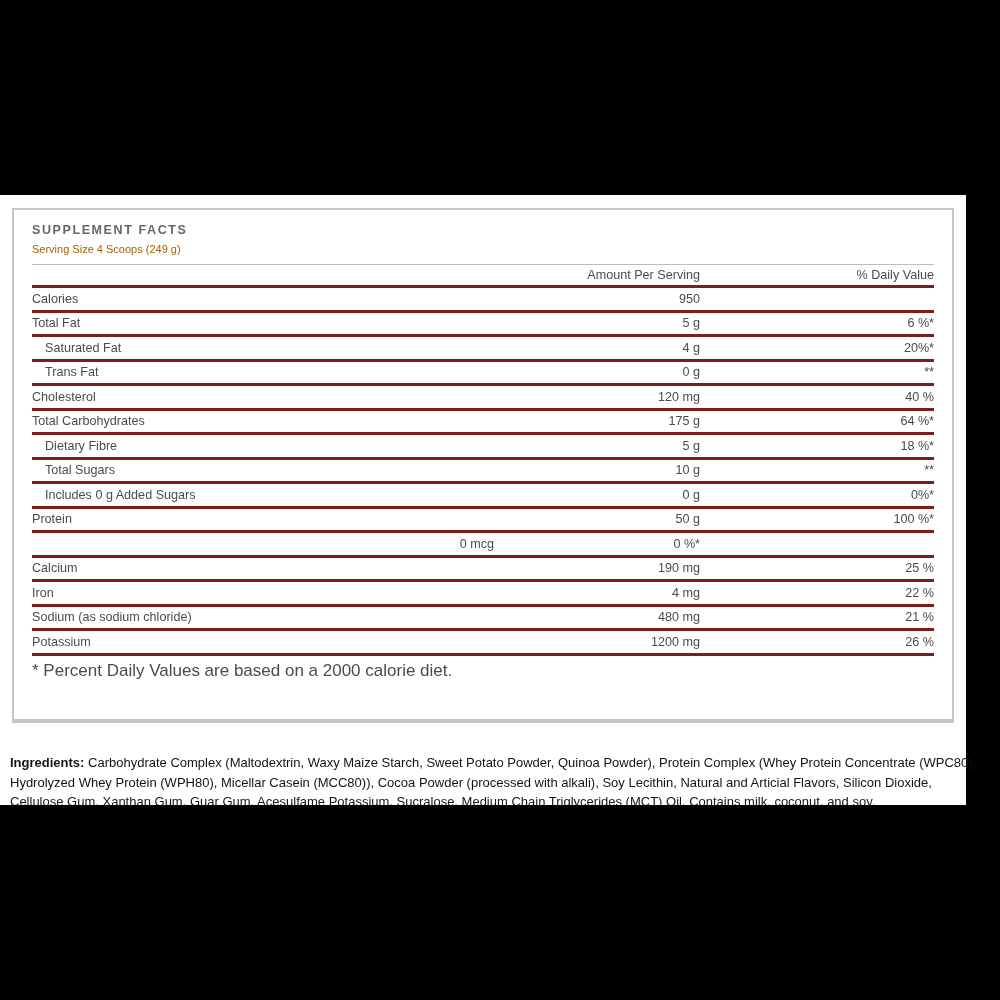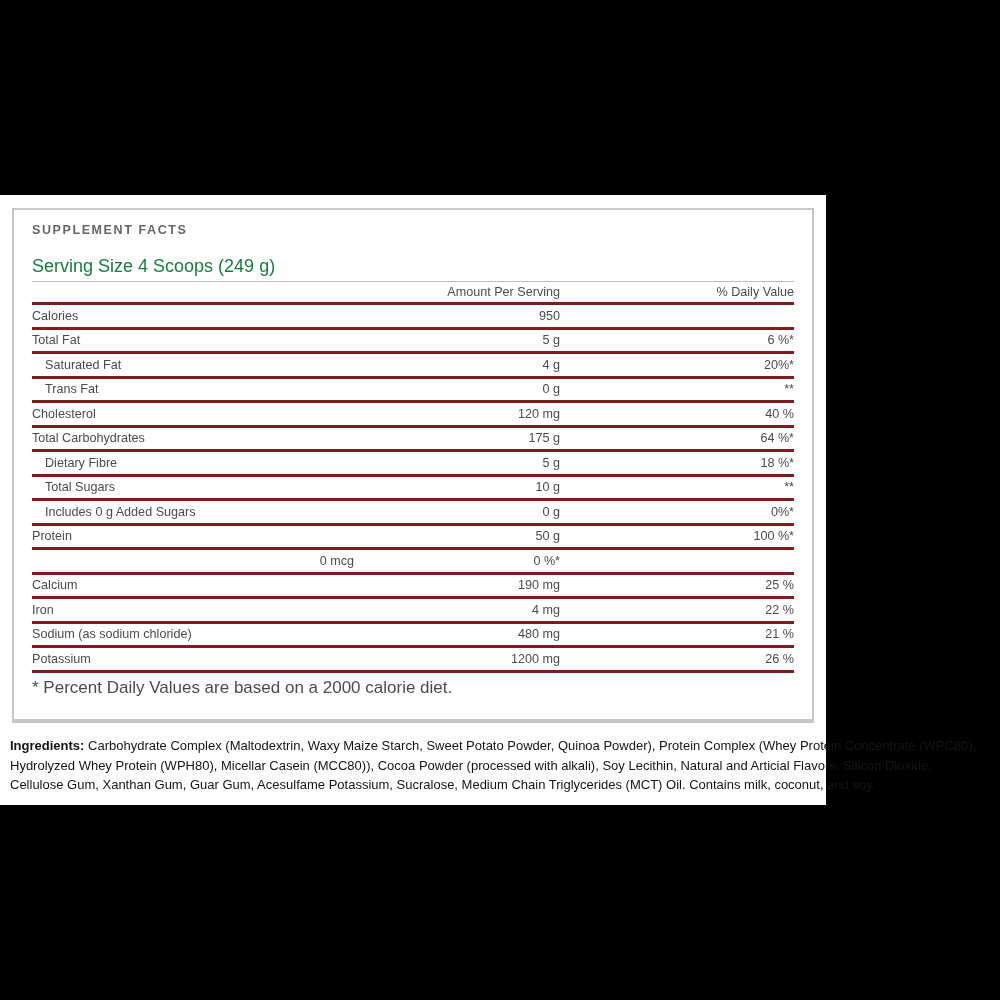--- a/index.html
+++ b/index.html
@@ -12,21 +12,21 @@
     height: 1000px;
     overflow: hidden;
   }
   .top-bar {
     position: absolute; top: 0; left: 0;
     width: 1000px; height: 195px;
     background: #000000;
   }
   .label-sheet {
     position: absolute; top: 195px; left: 0;
-    width: 826px; height: 610px;
+    width: 966px; height: 610px;
     background: #ffffff;
   }
   .bottom-bar {
     position: absolute; top: 805px; left: 0;
     width: 1000px; height: 195px;
     background: #000000;
   }
   .sf-box {
     position: absolute;
     left: 12px; right: 12px; top: 13px;
@@ -37,41 +37,41 @@
     background: #ffffff;
     color: #4b4b4b;
   }
   .sf-title {
     margin-top: 13px;
     font-size: 12.5px;
     font-weight: bold;
     letter-spacing: 1.6px;
     color: #63676a;
   }
-  .sf-serving { margin-top: 20px; font-size: 18px; line-height: 19px; color: #15803d; }
+  .sf-serving { margin-top: 3px; font-size: 11px; line-height: 19px; color: #a16207; }
   .sf-serving-2 { font-size: 12.8px; line-height: 19px; color: #4b4b4b; }
   .sf-table { margin-top: 5px; border-top: 1px solid #b9bec4; }
   .sf-row {
     display: grid;
     grid-template-columns: 1fr 206px 234px;
     align-items: center;
     height: 24.5px;
     border-bottom: 3px solid #7f1d1d;
     font-size: 12.6px;
     color: #4b4b4b;
   }
   .sf-row.header-row { height: 23px; }
   .sf-cell-name { text-align: left; white-space: nowrap; }
   .sf-cell-name.indent { padding-left: 13px; }
   .sf-cell-amount { text-align: right; white-space: nowrap; }
   .sf-cell-daily { text-align: right; white-space: nowrap; padding-left: 35px; }
   .sf-footnote { margin-top: 5px; font-size: 17px; color: #4b4b4b; }
   .ingredients {
     position: absolute;
-    left: 10px; top: 541px; width: 978px;
+    left: 10px; top: 558px; width: 978px;
     font-size: 13px;
     line-height: 19.5px;
     color: #141414;
     text-align: left;
   }
   .ingredients b { font-weight: bold; }
 </style>
 </head>
 <body>
 

